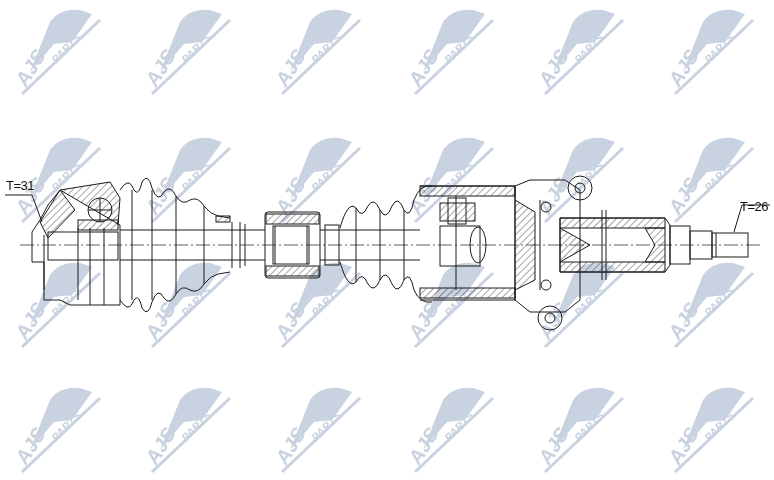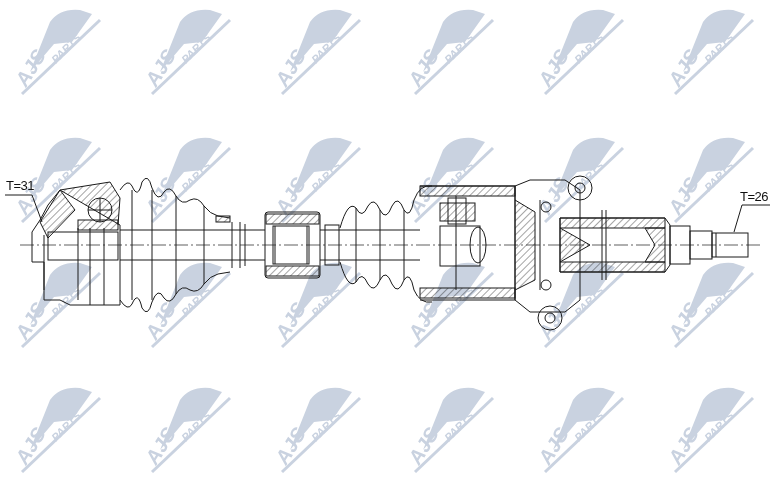--- a/index.html
+++ b/index.html
@@ -267,14 +267,14 @@
         <rect x="712" y="233" width="36" height="24"></rect>
         <line x1="716" y1="233" x2="716" y2="257"></line>
       </g>
 
       <polyline points="5,195 32,195 42,222"></polyline>
       <polyline points="770,205 742,205 734,232"></polyline>
     </g>
   </svg>
 
   <div class="label" style="left:6px; top:178px;">T=31</div>
-  <div class="label" style="left:740px; top:189px;">T=26</div>
+  <div class="label" style="left:740px; top:199px;">T=26</div>
 </div>
 
 </body></html>

